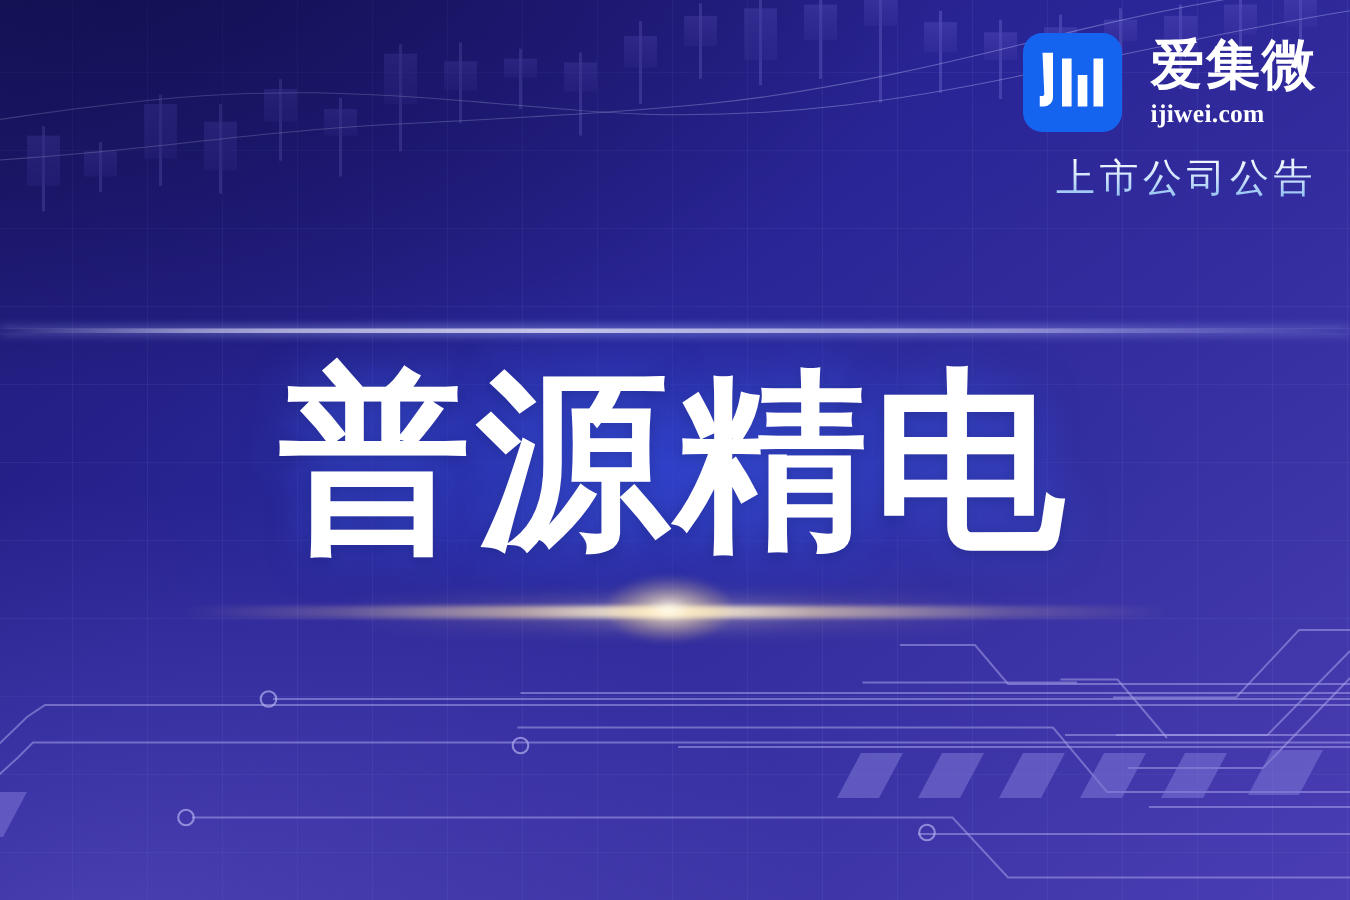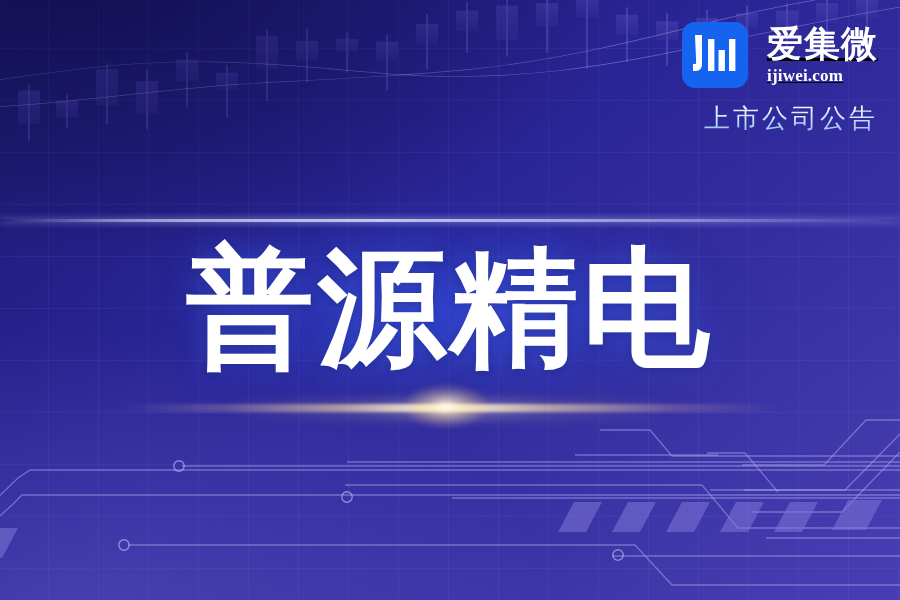--- a/index.html
+++ b/index.html
@@ -137,21 +137,20 @@
     top: 22px;
     right: 22px;
     width: 222px;
     text-align: right;
   }
   .logo-row {
     display: flex;
     align-items: center;
     justify-content: flex-end;
     gap: 19px;
-    text-decoration: underline;
   }
   .logo-mark {
     width: 66px;
     height: 66px;
     border-radius: 13px;
     background: #1464f0;
     display: flex;
     align-items: flex-end;
     justify-content: center;
     padding-bottom: 13px;
@@ -192,21 +191,21 @@
     -webkit-text-fill-color: transparent;
   }
 
   
   .headline {
     position: absolute;
     left: 0;
     right: 0;
     top: 238px;
     text-align: center;
-    font-family: Liberation Sans, sans-serif;
+    font-family: Liberation Serif, serif;
     font-size: 128px;
     font-weight: 700;
     color: #ffffff;
     letter-spacing: 4px;
     line-height: 1.1;
     text-shadow: 0 0 26px rgba(60,90,230,0.55), 0 2px 10px rgba(10,10,60,0.35);
     white-space: nowrap;
   }
 </style>
 </head>

